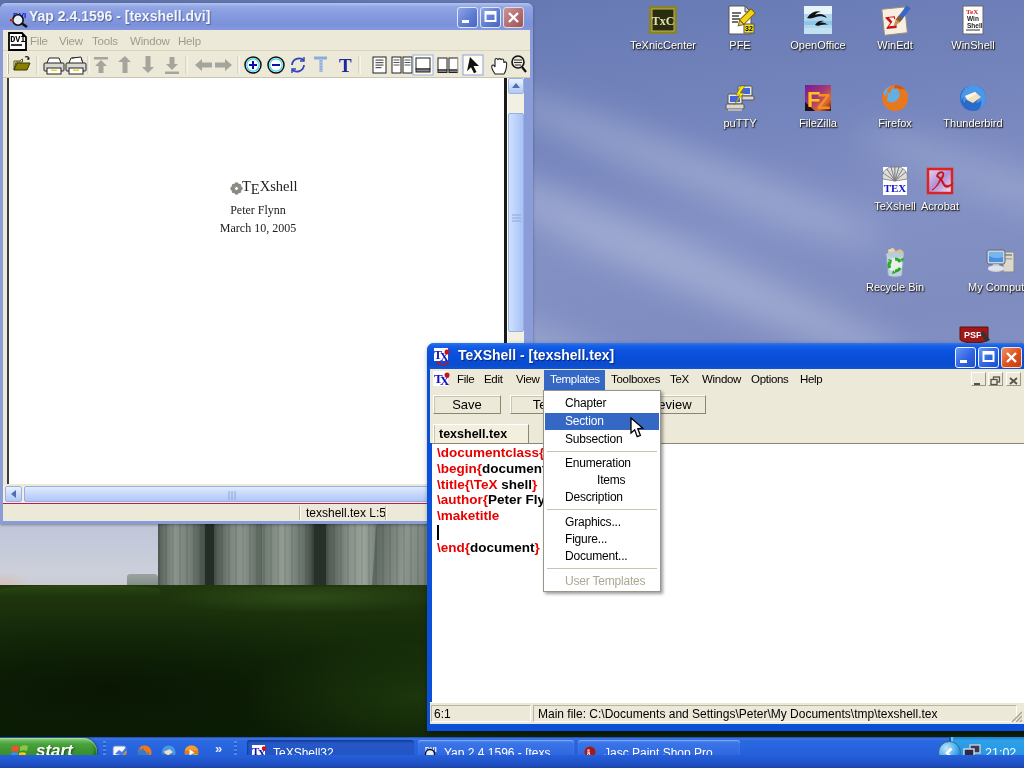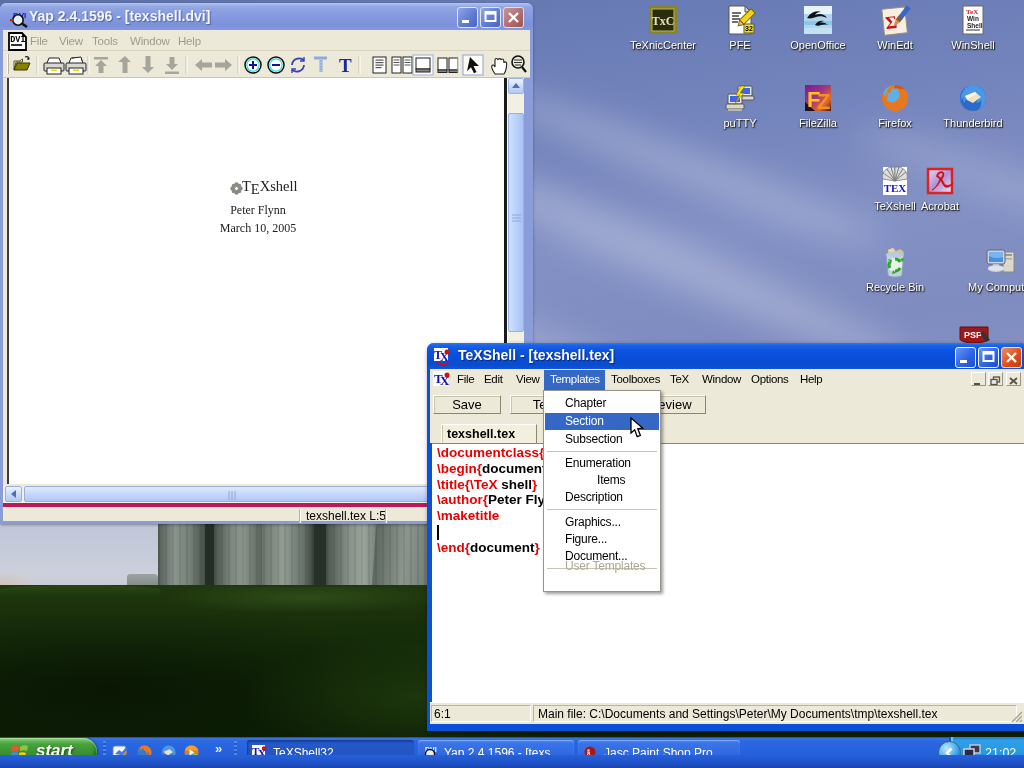--- a/index.html
+++ b/index.html
@@ -462,21 +462,21 @@
               <line x1="4" y1="0" x2="4" y2="9"></line>
               <line x1="7" y1="0" x2="7" y2="9"></line>
             </g>
           </svg>
     </div>
     <div class="abs" style="left:505px;top:0;width:17px;height:16px;border-radius:2px;background:linear-gradient(180deg,#e9f2fe,#c6d8fb 60%,#b2c8f5);border:1px solid #9cb1dc;"><svg width="15" height="14" viewBox="0 0 15 14">
             <path d="M10 7l-5-4v8z" fill="#4d6fae"></path>
           </svg></div>
   </div>
 
-  <div class="abs" style="left:3px;top:500px;width:527px;height:18px;background:#ece9d8;border-top:4px solid #be185d;">
+  <div class="abs" style="left:3px;top:500px;width:527px;height:18px;background:#ece9d8;border-top:1px solid #be185d;">
     <div class="abs" style="left:296px;top:2px;width:2px;height:14px;border-left:1px solid #b8b49e;border-right:1px solid #fff;"></div>
     <div class="abs" style="left:303px;top:2px;font-size:12px;color:#000;">texshell.tex L:5</div>
     <div class="abs" style="left:382px;top:2px;width:2px;height:14px;border-left:1px solid #b8b49e;border-right:1px solid #fff;"></div>
   </div>
 </div>
 <div class="win" id="tx" style="left:427px;top:343px;width:600px;height:388px;background:#0a50d8;border-radius:7px 7px 0 0;box-shadow:1px 2px 5px rgba(0,0,20,.45);">
 
   <div class="abs" style="left:0;top:0;width:600px;height:26px;border-radius:7px 7px 0 0;background:linear-gradient(180deg,#2a7bee 0%,#1961e8 10%,#0c53e0 30%,#084ed8 60%,#0a4ccc 85%,#1055d8 100%);"></div>
   <svg class="abs" style="left:7px;top:5px;" width="18" height="17" viewBox="0 0 18 17">
         <rect x="0" y="0" width="14" height="13" fill="#fff"></rect>
@@ -526,21 +526,21 @@
   <div class="abs" style="left:579px;top:29px;width:15px;height:14px;background:#ece9d8;border:1px solid #fff;border-right-color:#9a9684;border-bottom-color:#9a9684;"><svg width="13" height="12" viewBox="0 0 13 12">
           <path d="M3 3l7 6M10 3l-7 6" stroke="#55524a" stroke-width="1.8"></path>
         </svg></div>
 
   <div class="abs" style="left:3px;top:47px;width:594px;height:29px;background:#ece9d8;"></div>
   <div class="abs" style="left:6px;top:52px;width:68px;height:19px;background:#ece9d8;border:1px solid #fff;border-right-color:#8a8674;border-bottom-color:#8a8674;box-shadow:1px 1px 0 #c8c4b0 inset;text-align:center;font-size:13px;padding-top:1px;">Save</div>
   <div class="abs" style="left:83px;top:52px;width:68px;height:19px;background:#ece9d8;border:1px solid #fff;border-right-color:#8a8674;border-bottom-color:#8a8674;box-shadow:1px 1px 0 #c8c4b0 inset;text-align:center;font-size:13px;padding-top:1px;">TeX</div>
   <div class="abs" style="left:159px;top:52px;width:120px;height:19px;background:#ece9d8;border:1px solid #fff;border-right-color:#8a8674;border-bottom-color:#8a8674;box-shadow:1px 1px 0 #c8c4b0 inset;text-align:center;font-size:13px;padding-top:1px;">TeX =&gt; Preview</div>
 
   <div class="abs" style="left:3px;top:76px;width:594px;height:24px;background:#ece9d8;"></div>
-  <div class="abs" style="left:6px;top:81px;width:96px;height:19px;background:#f2efdf;border:1px solid #fff;border-right-color:#8a8674;border-bottom:none;box-shadow:1px 0 0 #c8c4b0 inset;font-size:12.5px;font-weight:bold;padding:2px 12px 0 5px;margin-left:8px;">texshell.tex</div>
+  <div class="abs" style="left:6px;top:81px;width:96px;height:19px;background:#f2efdf;border:1px solid #fff;border-right-color:#8a8674;border-bottom:none;box-shadow:1px 0 0 #c8c4b0 inset;font-size:12.5px;font-weight:bold;padding:2px 12px 0 5px;">texshell.tex</div>
 
   <div class="abs" style="left:5px;top:100px;width:592px;height:259px;background:#fff;border-top:1px solid #8a8674;"></div>
   <div class="abs" id="code" style="left:10px;top:102px;width:580px;font-size:13.5px;font-weight:bold;line-height:15.8px;color:#e80000;">
         <div>\documentclass{<span style="color:#000">article</span>}</div>
         <div>\begin{<span style="color:#000">document</span>}</div>
         <div>\title{\TeX<span style="color:#000">&nbsp;shell</span>}</div>
         <div>\author{<span style="color:#000">Peter Flynn</span>}</div>
         <div>\maketitle</div>
         <div><span style="display:inline-block;width:1.5px;height:15px;background:#000;vertical-align:top;margin-top:1px;"></span></div>
         <div>\end{<span style="color:#000">document</span>}</div>
@@ -564,21 +564,21 @@
   <div class="abs" style="left:21px;top:41px;">Subsection</div>
   <div class="abs" style="left:3px;top:60px;width:110px;border-top:1px solid #c8c4b4;"></div>
   <div class="abs" style="left:21px;top:65px;">Enumeration</div>
   <div class="abs" style="left:21px;top:82px;margin-left:32px;">Items</div>
   <div class="abs" style="left:21px;top:99px;">Description</div>
   <div class="abs" style="left:3px;top:118px;width:110px;border-top:1px solid #c8c4b4;"></div>
   <div class="abs" style="left:21px;top:124px;">Graphics...</div>
   <div class="abs" style="left:21px;top:141px;">Figure...</div>
   <div class="abs" style="left:21px;top:158px;">Document...</div>
   <div class="abs" style="left:3px;top:177px;width:110px;border-top:1px solid #c8c4b4;"></div>
-  <div class="abs" style="left:21px;top:168px;color:#aca893;">User Templates</div>
+  <div class="abs" style="left:21px;top:183px;color:#aca893;">User Templates</div>
 </div>
 <svg class="abs" style="left:630px;top:417px;" width="15" height="22" viewBox="0 0 15 22">
       <path d="M1 1l0 15 3.7-3.2 2.5 6.8 3.2-1.2-2.6-6.7 5-.5z" fill="#fff" stroke="#000" stroke-width="1.3"></path>
     </svg>
 <div id="taskbar"></div>
 <div class="abs" style="left:0;top:737px;width:1024px;height:18px;overflow:hidden;">
 
   <div class="abs" style="left:-4px;top:1px;width:101px;height:29px;border-radius:0 14px 14px 0;background:linear-gradient(180deg,#7ec973 0%,#48a23c 22%,#3d9431 45%,#338427 75%,#2c7522 100%);box-shadow:inset 0 1px 2px #b5e8a5,inset -2px -2px 3px #1d5c14,1px 0 2px rgba(0,30,0,.4);"></div>
   <svg class="abs" style="left:10px;top:6px;" width="22" height="20" viewBox="0 0 22 20">
         <defs>

